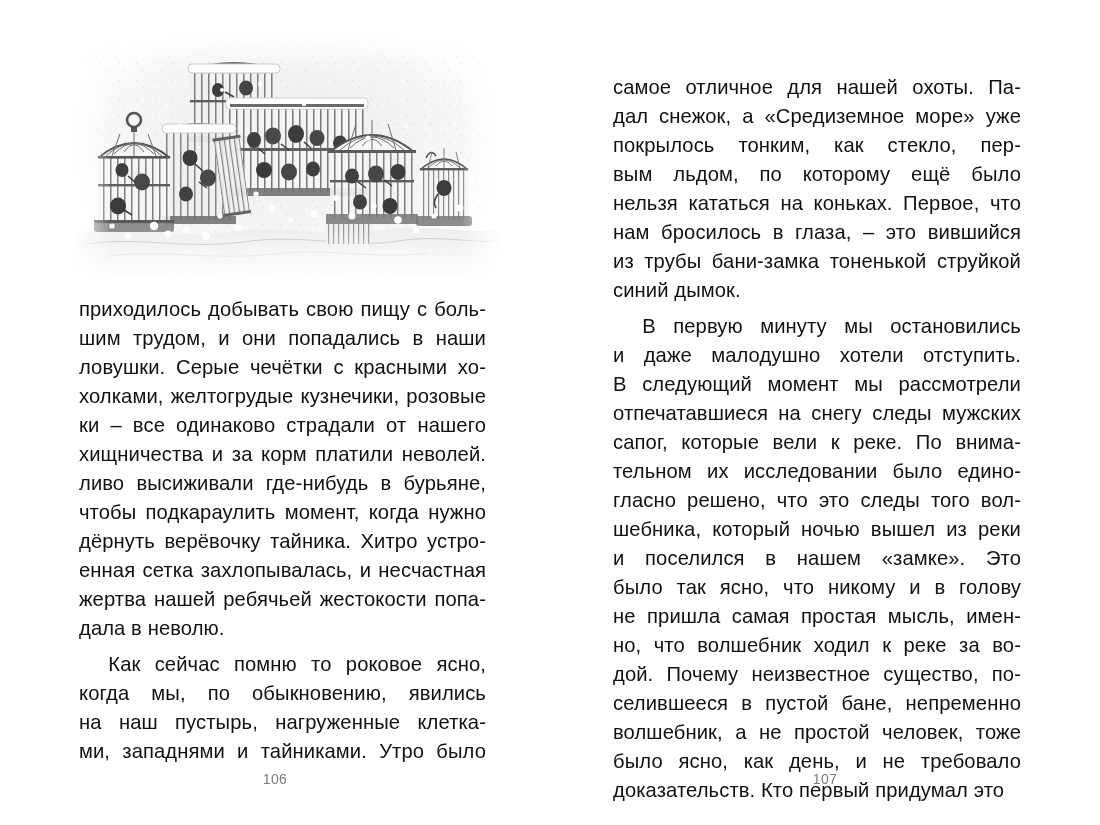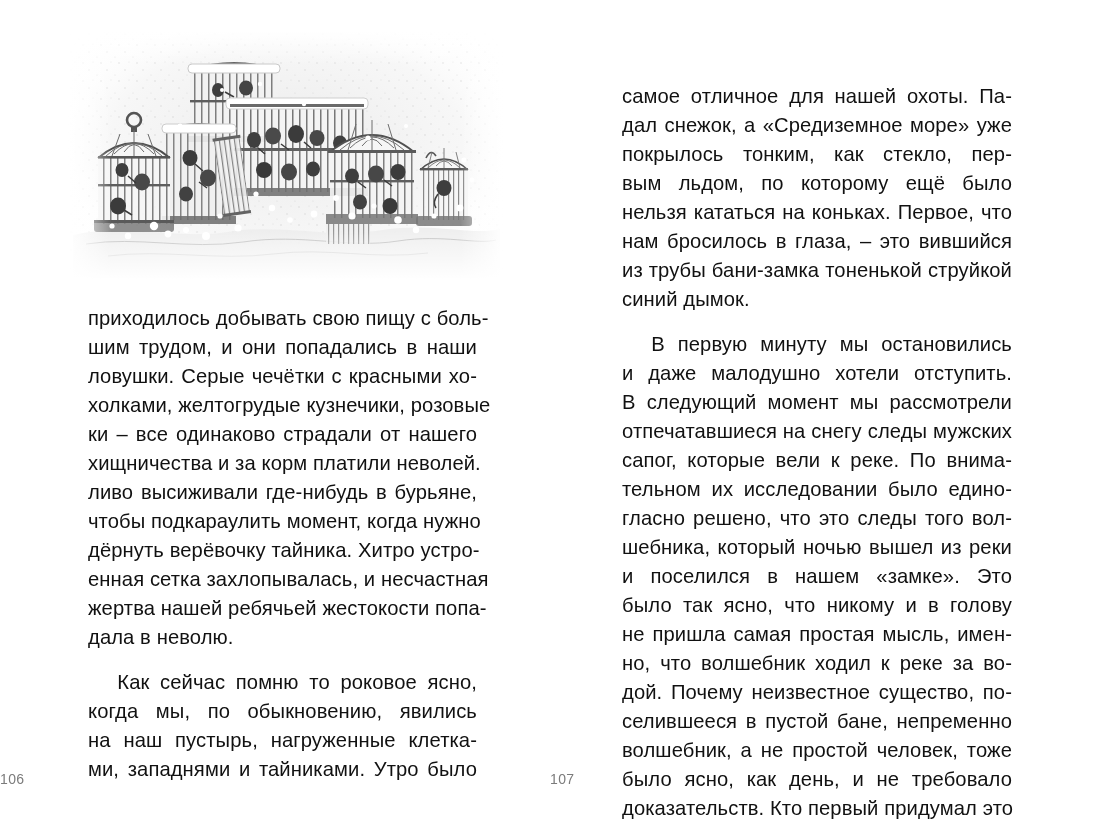--- a/index.html
+++ b/index.html
@@ -46,21 +46,21 @@
   }
   .page-right .column {
     left: 606px;
     top: 66px;
     width: 422px;
   }
   
   .page-right .column { left: 56px; }
 
   .para {
-    margin: 16px;
+    margin: 7px;
     text-indent: 0;
   }
 
   
   .ln {
     display: block;
     text-align: justify;
     text-align-last: justify;
     white-space: pre;
   }
@@ -69,21 +69,21 @@
   }
   .ln.ind {
     text-indent: 1.45em;
   }
 
   
   .folio {
     position: absolute;
     bottom: 38px;
     width: 100%;
-    text-align: left;
+    text-align: center;
     font-size: 14px;
     color: #7b7b7b;
     letter-spacing: 0.4px;
   }
 
   
   .illustration {
     position: absolute;
     left: 68px;
     top: 30px;

